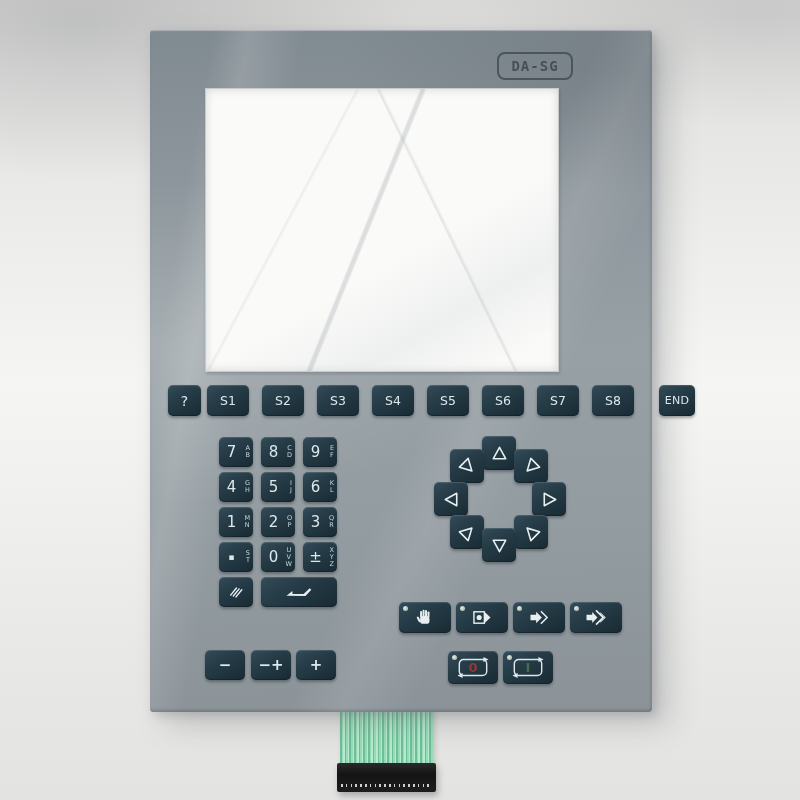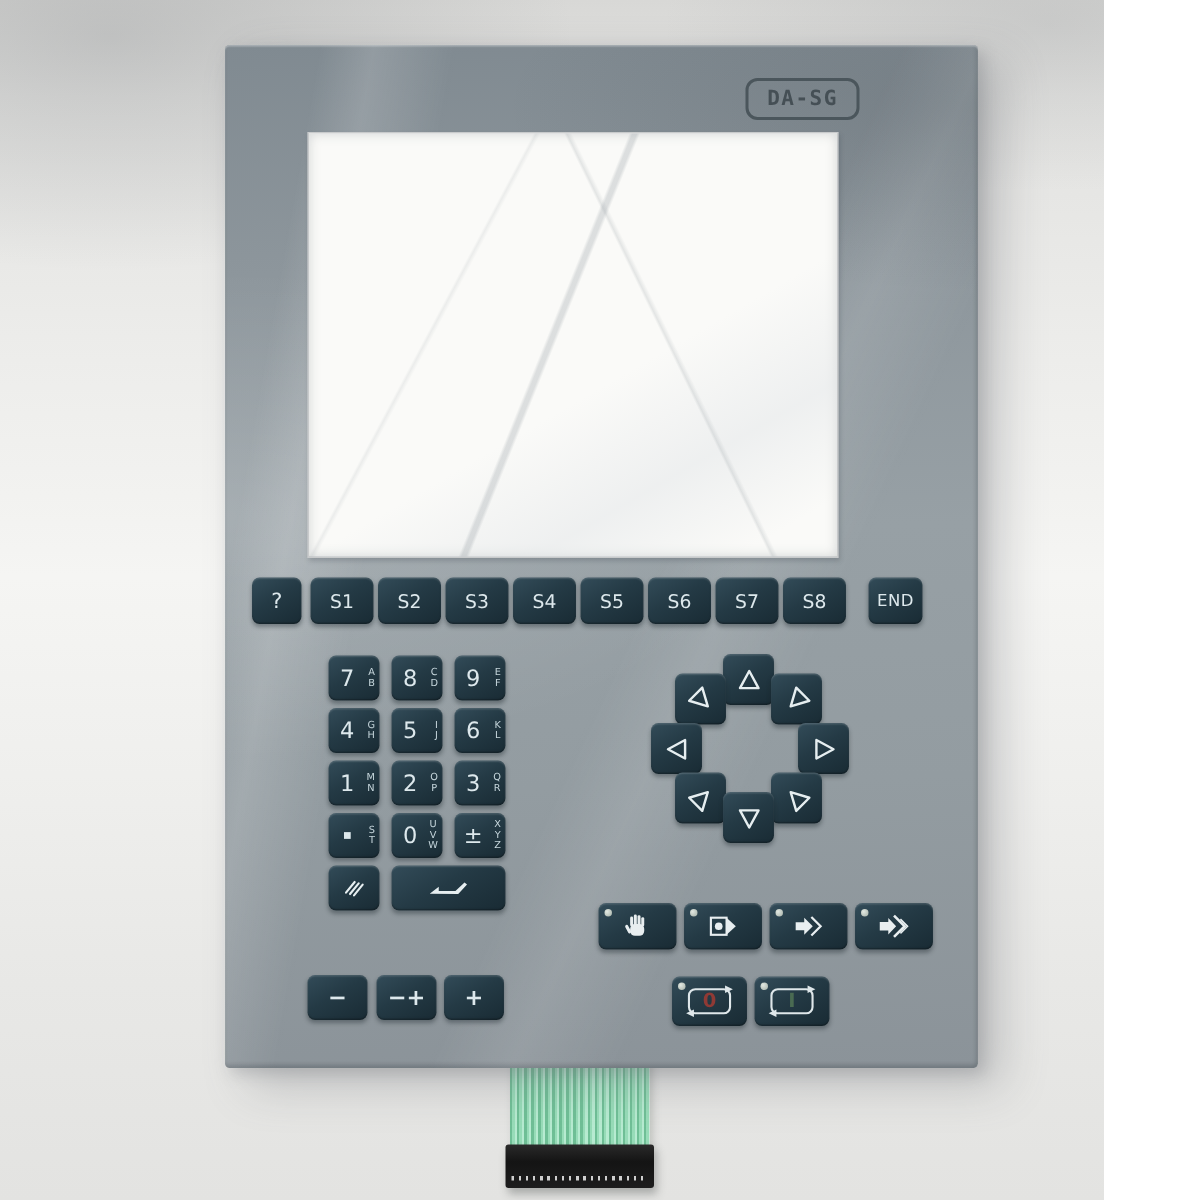--- a/index.html
+++ b/index.html
@@ -1,17 +1,17 @@
 <!DOCTYPE html>
 <html><head>
 <meta charset="utf-8">
 <style>
   html,body{margin:0;padding:0;}
   body{width:800px;height:800px;overflow:hidden;font-family:"DejaVu Sans",sans-serif;}
-  .stage{position:relative;width:736px;height:800px;
+  .stage{position:relative;width:800px;height:800px;
     background:
       radial-gradient(60% 28% at 10% 3%, rgba(118,122,126,.28), transparent 70%),
       radial-gradient(50% 20% at 95% 2%, rgba(130,134,138,.20), transparent 70%),
       linear-gradient(180deg,#d8d8d6 0,#e2e2e0 8%,#ededeb 30%,#f5f5f3 48%,#f0f0ee 62%,#e8e8e6 82%,#e3e3e1 100%);
   }
 
   
   .panel{position:absolute;left:150px;top:30px;width:502px;height:682px;border-radius:3px;
     background:
       radial-gradient(90% 26% at 100% 6%, rgba(40,48,54,.16), transparent 70%),
@@ -44,21 +44,21 @@
   
   .key{position:absolute;border-radius:5px;display:flex;align-items:center;justify-content:center;
     background:linear-gradient(150deg,#334c59 0%,#243a45 45%,#192b34 100%);
     box-shadow:0 2px 3px rgba(24,33,40,.38), inset 0 1px 1px rgba(255,255,255,.15), inset 0 -1px 1px rgba(0,0,0,.28);
     color:#dde8ec;}
 
   
   .fkeys{position:absolute;left:18px;top:355px;height:31px;display:flex;align-items:stretch;}
   .fk{position:relative;left:auto;top:auto;font-size:12.5px;}
   .fk-q{width:33px;margin-right:6px;font-size:14px;}
-  .fk-s{width:42px;margin-right:3px;}
+  .fk-s{width:42px;margin-right:13px;}
   .fk-end{width:36px;margin-left:12px;font-size:11px;letter-spacing:.3px;}
 
   
   .numpad{position:absolute;left:69px;top:407px;display:grid;grid-template-columns:repeat(3,34px);
     grid-auto-rows:30px;column-gap:8px;row-gap:5px;}
   .npk{position:relative;left:auto;top:auto;}
   .np-main{font-size:15px;margin-right:9px;line-height:1;}
   .np-letters{position:absolute;right:3px;top:50%;transform:translateY(-50%);
     font-size:6.5px;line-height:7px;white-space:pre-line;text-align:center;color:#c6d6dc;}
   .np-clear{left:69px;top:547px;width:34px;height:30px;}

